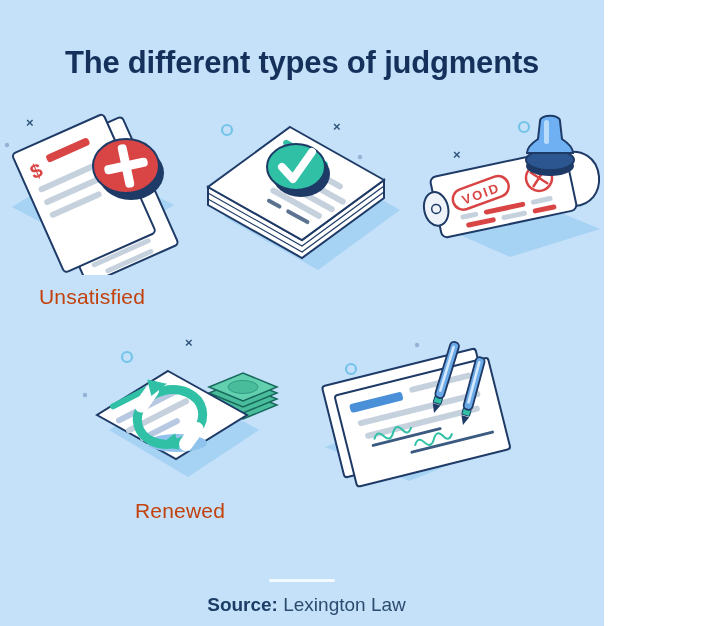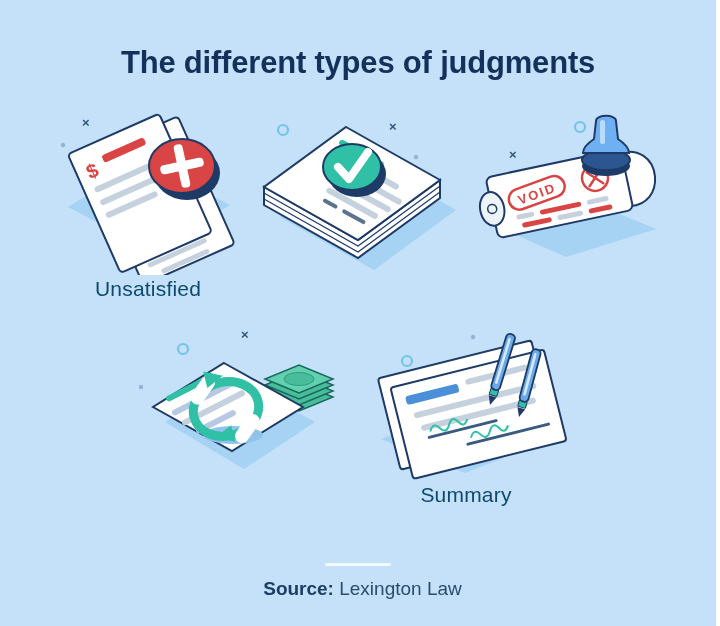--- a/index.html
+++ b/index.html
@@ -1,33 +1,33 @@
 <!DOCTYPE html>
 <html><head>
 <meta charset="utf-8">
 <style>
   html,body{margin:0;padding:0;}
   .poster{
-    width:716px;height:626px;overflow:hidden;position:relative;
+    width:604px;height:626px;overflow:hidden;position:relative;
     background:#c4e1f9;
     font-family:"Liberation Sans","DejaVu Sans",sans-serif;
   }
   .title{
     margin:45px 0 0 0;text-align:center;
     font-size:31px;font-weight:bold;letter-spacing:-0.2px;color:#15305b;
   }
   .row{display:flex;justify-content:center;align-items:flex-start;}
   .row-1{margin-top:24px;gap:10px;}
   .row-2{margin-top:18px;gap:20px;padding-right:14px;}
   .cell{margin:0;display:flex;flex-direction:column;align-items:center;}
   .cell-r1{width:200px;}
   .cell-r2{width:210px;}
   .cell svg{display:block;}
   .item-label{
-    margin-top:0;font-size:21px;color:#0c4a6e;line-height:28px;letter-spacing:0.2px;
+    margin-top:8px;font-size:21px;color:#c2410c;line-height:28px;letter-spacing:0.2px;
   }
   .divider{
     width:66px;height:3px;border-radius:2px;background:#f2f9ff;
     margin:54px auto 0 auto;
   }
   .source{
     margin:12px 0 0 0;text-align:center;font-size:19px;color:#2b4c6f;padding-left:9px;
   }
   .source strong{color:#1c3e66;}
   
@@ -180,20 +180,21 @@
           <ellipse cx="102" cy="114" rx="30" ry="9" fill="#8fc2ec"></ellipse>
           <g transform="rotate(-14 95 88)">
             <ellipse cx="95" cy="88" rx="33" ry="27" fill="none" stroke="#2fc0a5" stroke-width="9"></ellipse>
             <path d="M70,70 L84,58" stroke="#ffffff" stroke-width="14" stroke-linecap="round"></path>
             <path d="M104,118 L118,106" stroke="#ffffff" stroke-width="14" stroke-linecap="round"></path>
             <polygon points="82,46 100,55 82,63" fill="#2fc0a5"></polygon>
             <polygon points="96,122 78,113 96,105" fill="#2fc0a5"></polygon>
           </g>
         </g>
       </svg>
+      <figcaption class="item-label">Renewed</figcaption>
     </figure>
 
     <figure class="cell cell-r2">
       <svg width="210" height="160" viewBox="0 0 210 160">
         <circle cx="46" cy="40" r="5" class="ring"></circle>
         <circle cx="112" cy="16" r="2.2" class="dot"></circle>
         <text x="180" y="76" class="xm">×</text>
         <polygon points="100,88 184,120 104,152 20,118" class="shadow"></polygon>
         <g transform="rotate(-14 110 92)">
           <rect x="28" y="36" width="158" height="94" rx="3" class="paper"></rect>
@@ -213,21 +214,20 @@
           <rect x="-4.5" y="-74" width="9" height="58" rx="4" fill="#6aaae8" stroke="#1e3a66" stroke-width="1.8"></rect>
           <rect x="-1.8" y="-70" width="2.6" height="48" rx="1.3" fill="#d6e9fc"></rect>
         </g>
         <g transform="translate(158,96) rotate(15)">
           <polygon points="-4,-9 4,-9 0,0" fill="#1e3a66"></polygon>
           <rect x="-4" y="-17" width="8" height="7" rx="1" class="teal" stroke="#1e3a66" stroke-width="1"></rect>
           <rect x="-4.5" y="-70" width="9" height="54" rx="4" fill="#6aaae8" stroke="#1e3a66" stroke-width="1.8"></rect>
           <rect x="-1.8" y="-66" width="2.6" height="44" rx="1.3" fill="#d6e9fc"></rect>
         </g>
       </svg>
-      <figcaption class="item-label">Summary</figcaption>
     </figure>
 
   </div>
 
   <div class="divider"></div>
 
   <p class="source"><strong>Source:</strong> <span>Lexington Law</span></p>
 
 </div>
 

